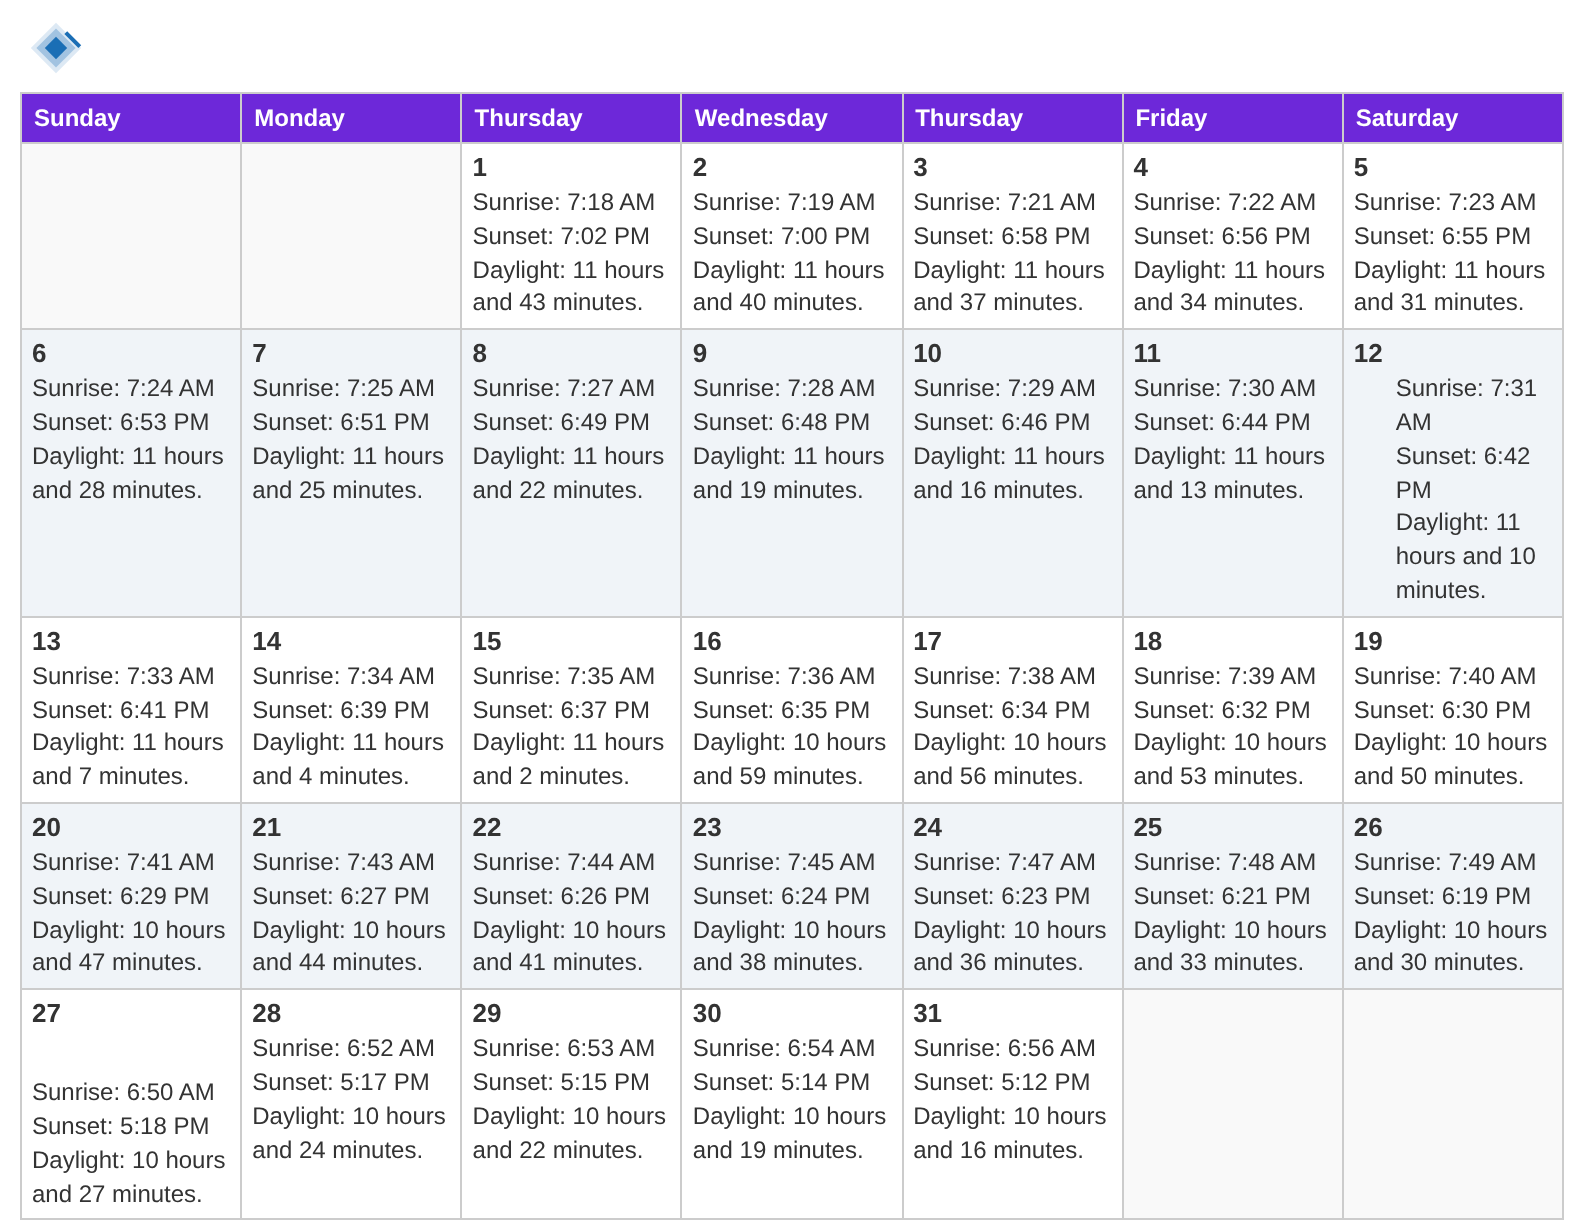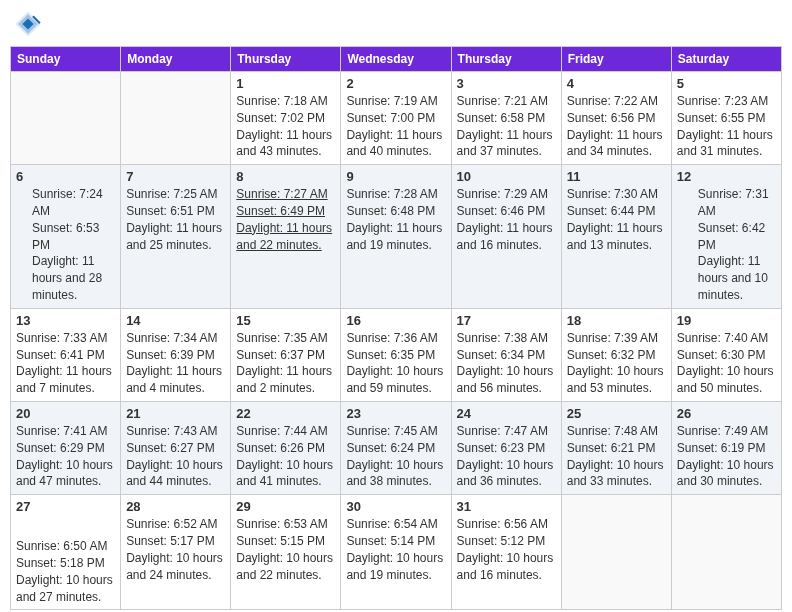--- a/index.html
+++ b/index.html
@@ -161,33 +161,33 @@
         <td>
           <span class="day-number">5</span>
           <div class="day-info" style="white-space: pre-line;">Sunrise: 7:23 AM
 Sunset: 6:55 PM
 Daylight: 11 hours and 31 minutes.</div>
         </td>
       </tr>
       <tr class="row-shaded">
         <td>
           <span class="day-number">6</span>
-          <div class="day-info" style="white-space: pre-line; margin-left: 16px;">Sunrise: 7:24 AM
+          <div class="day-info" style="white-space: pre-line;">Sunrise: 7:24 AM
 Sunset: 6:53 PM
 Daylight: 11 hours and 28 minutes.</div>
         </td>
         <td>
           <span class="day-number">7</span>
           <div class="day-info" style="white-space: pre-line;">Sunrise: 7:25 AM
 Sunset: 6:51 PM
 Daylight: 11 hours and 25 minutes.</div>
         </td>
         <td>
           <span class="day-number">8</span>
-          <div class="day-info" style="white-space: pre-line; text-decoration: underline;">Sunrise: 7:27 AM
+          <div class="day-info" style="white-space: pre-line;">Sunrise: 7:27 AM
 Sunset: 6:49 PM
 Daylight: 11 hours and 22 minutes.</div>
         </td>
         <td>
           <span class="day-number">9</span>
           <div class="day-info" style="white-space: pre-line;">Sunrise: 7:28 AM
 Sunset: 6:48 PM
 Daylight: 11 hours and 19 minutes.</div>
         </td>
         <td>

